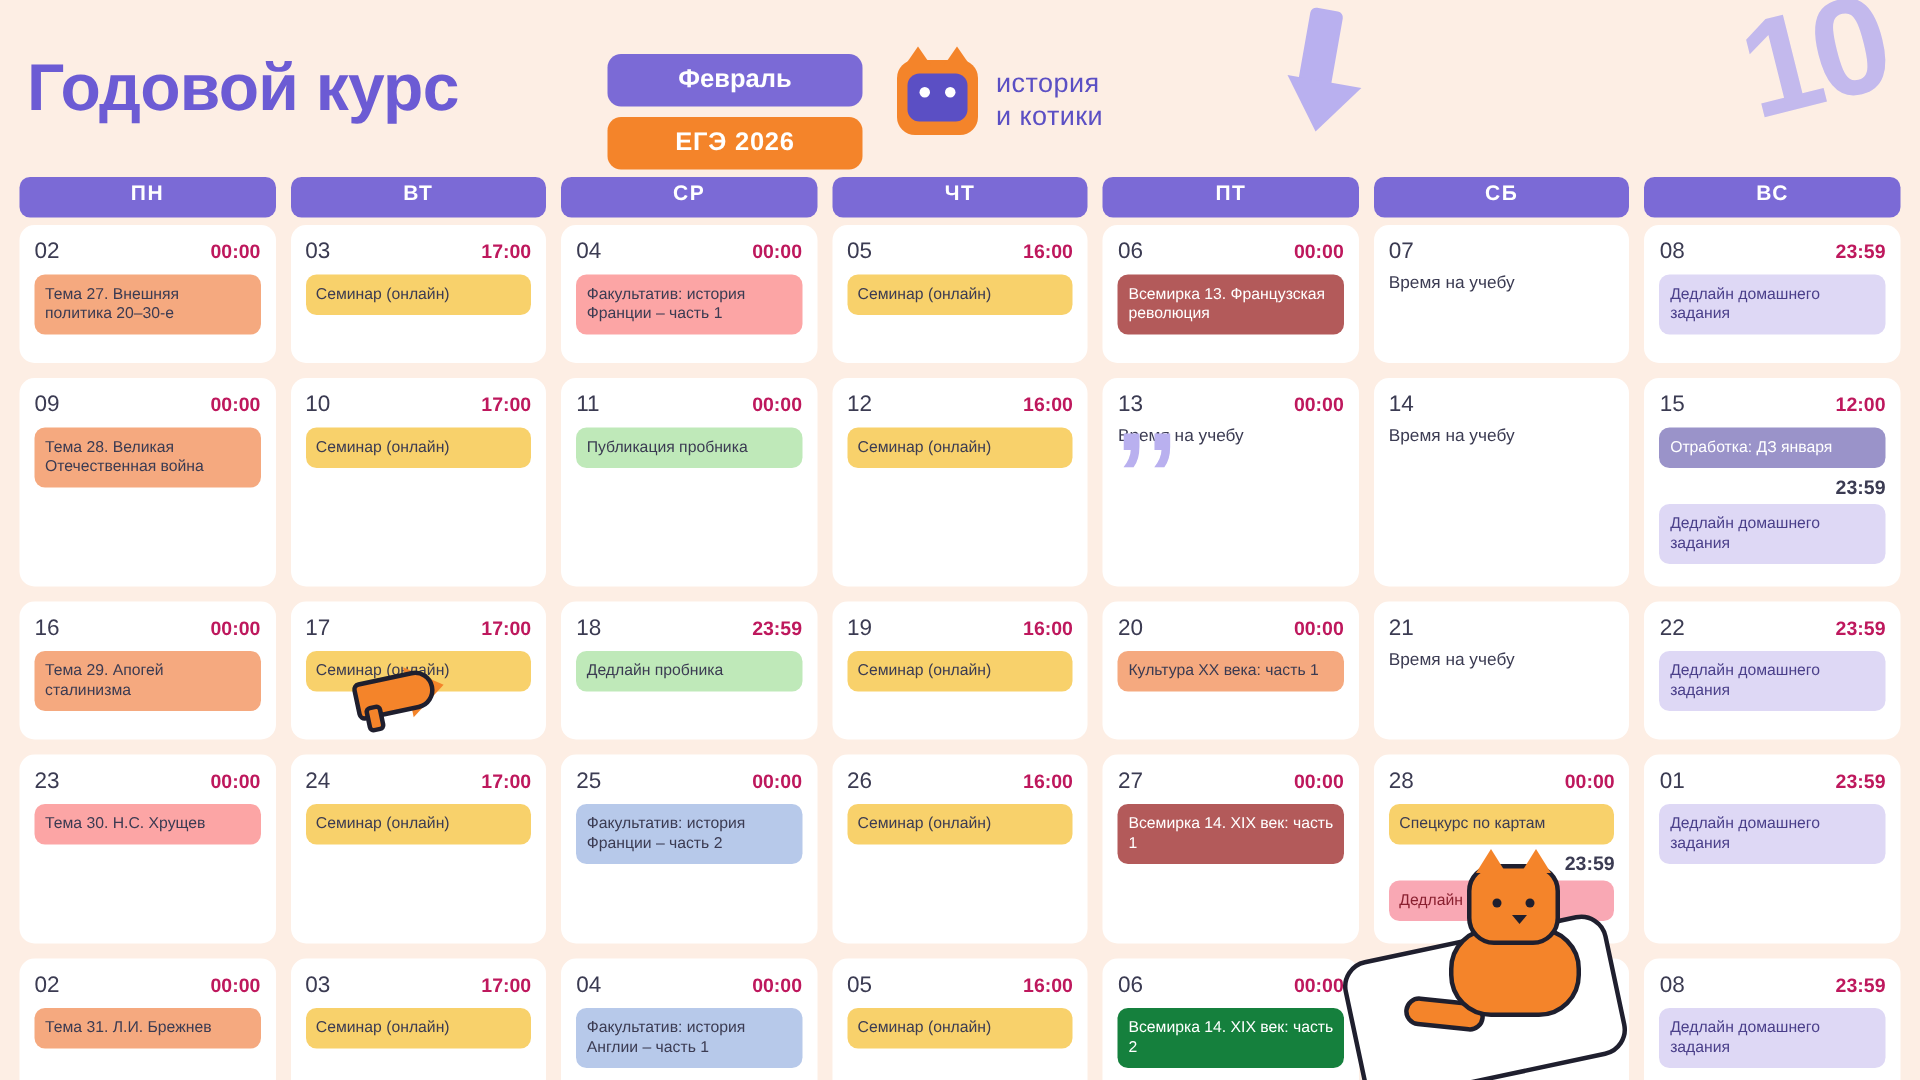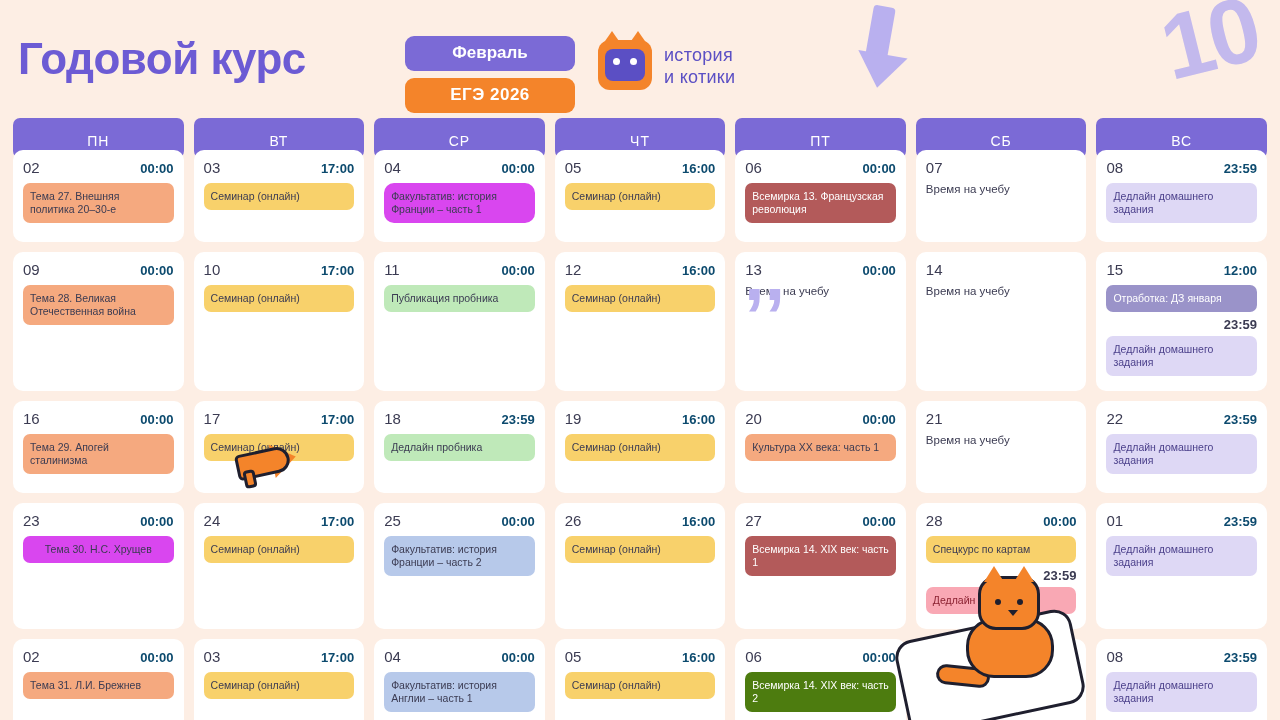--- a/index.html
+++ b/index.html
@@ -84,42 +84,42 @@
   
   .grid {
     position: absolute; left: 13px; top: 118px;
     width: 1254px;
     display: grid;
     grid-template-columns: repeat(7, 1fr);
     column-gap: 10px;
   }
   .dow {
     background: #7b6ad6; color: #fff; text-align: center;
-    font-weight: normal; font-size: 14px; letter-spacing: 1px;
-    padding: 15px 0 9px; border-radius: 7px;
+    font-weight: bold; font-size: 14px; letter-spacing: 1px;
+    padding: 2px 0 9px; border-radius: 7px;
   }
 
   
   .weeks {
     position: absolute; left: 13px; top: 150px; width: 1254px;
     display: grid; grid-template-columns: repeat(7, 1fr);
     column-gap: 10px; row-gap: 10px;
   }
   .cell {
     background: #ffffff; border-radius: 10px;
     min-height: 92px; padding: 9px 10px 10px 10px;
     position: relative;
   }
   .cell.tall { min-height: 100px; }
   .cell-top {
     display: flex; justify-content: space-between; align-items: baseline;
     margin-bottom: 7px;
   }
   .daynum { font-size: 15px; color: #3b3b52; }
-  .daytime { font-size: 13px; font-weight: bold; color: #0c4a6e; }
+  .daytime { font-size: 13px; font-weight: bold; color: #be185d; }
   .note {
     font-size: 10.5px; line-height: 13px; color: #3b3b52;
     padding: 7px 7px; border-radius: 7px; margin-bottom: 5px;
   }
   .note.plain { padding: 0; background: transparent; font-size: 11.5px; color:#3b3b52; }
   .subtime {
     text-align: right; font-size: 13px; font-weight: bold;
     color: #3b3b52; margin: 2px 0 4px 0;
   }
 
@@ -230,21 +230,21 @@
           <span class="daynum">03</span>
           <span class="daytime">17:00</span>
         </div>
         <div class="note" style="background: rgb(248, 209, 107); color: rgb(59, 59, 82);">Семинар (онлайн)</div>
       </div>
       <div class="cell">
         <div class="cell-top">
           <span class="daynum">04</span>
           <span class="daytime">00:00</span>
         </div>
-        <div class="note" style="background: #d946ef; color: rgb(59, 59, 82); border-radius: 10px;">Факультатив: история Франции – часть 1</div>
+        <div class="note" style="background: #fca5a5; color: rgb(59, 59, 82);">Факультатив: история Франции – часть 1</div>
       </div>
       <div class="cell">
         <div class="cell-top">
           <span class="daynum">05</span>
           <span class="daytime">16:00</span>
         </div>
         <div class="note" style="background: rgb(248, 209, 107); color: rgb(59, 59, 82);">Семинар (онлайн)</div>
       </div>
       <div class="cell">
         <div class="cell-top">
@@ -365,21 +365,21 @@
           <span class="daynum">22</span>
           <span class="daytime">23:59</span>
         </div>
         <div class="note" style="background: rgb(222, 216, 245); color: rgb(74, 63, 138);">Дедлайн домашнего задания</div>
       </div>
       <div class="cell">
         <div class="cell-top">
           <span class="daynum">23</span>
           <span class="daytime">00:00</span>
         </div>
-        <div class="note" style="background: #d946ef; color: rgb(59, 59, 82); text-align: center;">Тема 30. Н.С. Хрущев</div>
+        <div class="note" style="background: #fca5a5; color: rgb(59, 59, 82);">Тема 30. Н.С. Хрущев</div>
       </div>
       <div class="cell">
         <div class="cell-top">
           <span class="daynum">24</span>
           <span class="daytime">17:00</span>
         </div>
         <div class="note" style="background: rgb(248, 209, 107); color: rgb(59, 59, 82);">Семинар (онлайн)</div>
       </div>
       <div class="cell">
         <div class="cell-top">
@@ -444,21 +444,21 @@
           <span class="daynum">05</span>
           <span class="daytime">16:00</span>
         </div>
         <div class="note" style="background: rgb(248, 209, 107); color: rgb(59, 59, 82);">Семинар (онлайн)</div>
       </div>
       <div class="cell">
         <div class="cell-top">
           <span class="daynum">06</span>
           <span class="daytime">00:00</span>
         </div>
-        <div class="note" style="background: #4d7c0f; color: rgb(255, 255, 255);">Всемирка 14. XIX век: часть 2</div>
+        <div class="note" style="background: #15803d; color: rgb(255, 255, 255);">Всемирка 14. XIX век: часть 2</div>
       </div>
       <div class="cell">
         <div class="cell-top">
           <span class="daynum">07</span>
           <span class="daytime"></span>
         </div>
       </div>
       <div class="cell">
         <div class="cell-top">
           <span class="daynum">08</span>

